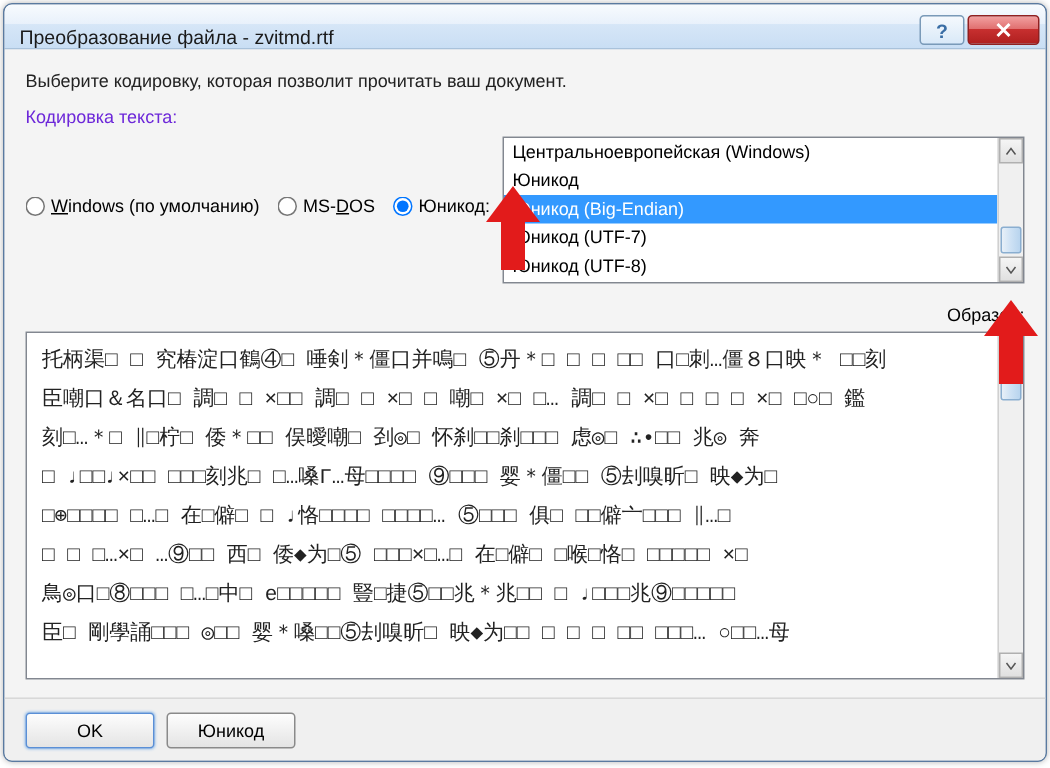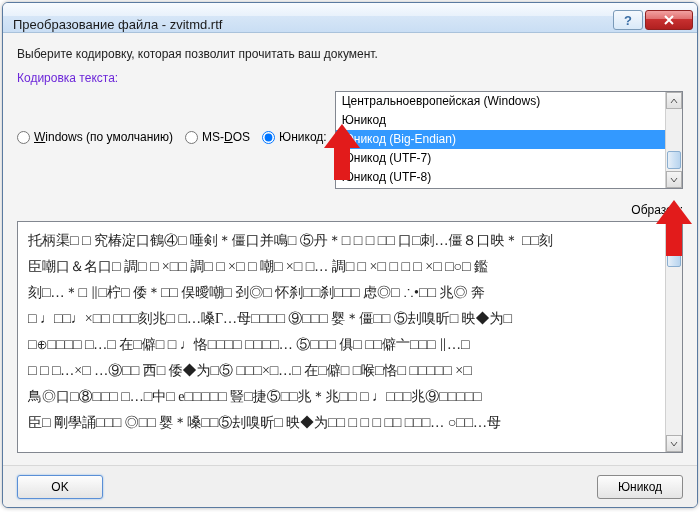--- a/index.html
+++ b/index.html
@@ -130,28 +130,28 @@
     min-height: 0;
   }
   .preview-content {
     flex: 1;
     padding: 6px 10px;
     font-size: 14px;
     line-height: 26px;
     color: #222;
     overflow: hidden;
     white-space: pre-line;
-    font-family: Liberation Serif, serif;
+    font-family: Liberation Mono, monospace;
   }
   .footer {
     height: 42px;
     background: #f0f0f0;
     border-top: 1px solid #d8d8d8;
     display: flex;
-    justify-content: space-between;
+    justify-content: flex-start;
     align-items: center;
     padding: 0 14px;
     gap: 8px;
   }
   .btn {
     min-width: 86px;
     height: 24px;
     border: 1px solid #8a8a8a;
     border-radius: 3px;
     background: linear-gradient(to bottom,#fdfdfd,#e4e4e4);

